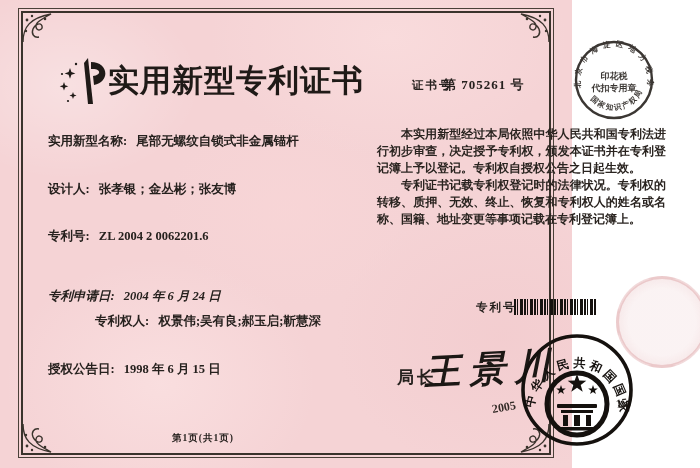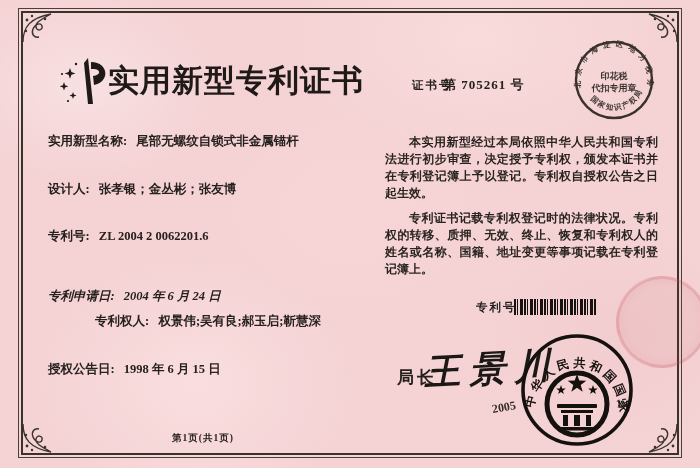--- a/index.html
+++ b/index.html
@@ -2,21 +2,21 @@
 <html><head>
 <meta charset="utf-8">
 <style>
   html,body{margin:0;padding:0;}
   body{
     width:700px;height:468px;overflow:hidden;
     font-family:"Liberation Serif","DejaVu Serif",serif;
     color:#26211e;
   }
   .paper{
-    position:relative;width:700px;height:468px;
+    position:relative;width:572px;height:468px;
     background:
       radial-gradient(220px 160px at 12% 18%, rgba(255,255,255,.30), transparent 60%),
       radial-gradient(300px 200px at 68% 8%,  rgba(252,226,226,.55), transparent 60%),
       radial-gradient(280px 230px at 88% 72%, rgba(240,198,201,.45), transparent 60%),
       radial-gradient(260px 210px at 28% 82%, rgba(253,231,231,.55), transparent 60%),
       radial-gradient(180px 140px at 50% 45%, rgba(249,214,215,.6), transparent 70%),
       #f5d3d5;
   }
   
   .frame-outer{position:absolute;left:18px;top:8px;right:18px;bottom:10px;border:1px solid #4a4038;}
@@ -36,21 +36,21 @@
   }
   .certno-label{position:absolute;left:387px;top:78px;font-size:11.5px;font-weight:bold;letter-spacing:2px;margin-left:25px;}
   .certno-value{position:absolute;left:443px;top:76px;font-size:13px;font-weight:bold;letter-spacing:1px;}
   
   .field{position:absolute;left:48px;width:320px;font-size:12.5px;font-weight:bold;white-space:nowrap;}
   .field .lbl{margin-right:6px;}
   .f0{top:133px;} .f1{top:181px;} .f2{top:228px;} .f3{top:288px;font-style:italic;} .f4{top:313px;text-align:center;} .f5{top:361px;}
   
   .body-text{position:absolute;left:377px;top:126px;width:289px;
     font-size:12px;line-height:17px;font-weight:bold;text-align:justify;color:#2a2420;}
-  .body-text p{margin:8px;text-indent:2em;}
+  .body-text p{margin:0;text-indent:2em;}
   
   .patno-label{position:absolute;left:476px;top:300px;font-size:11.5px;font-weight:bold;letter-spacing:2px;}
   .barcode{position:absolute;left:514px;top:299px;width:82px;height:16px;
     background:repeating-linear-gradient(90deg,#16120f 0 2px,transparent 2px 3px,#16120f 3px 4px,transparent 4px 6.5px,#16120f 6.5px 9px,transparent 9px 10px);}
   
   .director-label{position:absolute;left:397px;top:366px;font-size:17px;font-weight:bold;letter-spacing:3px;}
   .signature{position:absolute;left:424px;top:345px;font-size:36px;font-style:italic;font-weight:600;
     letter-spacing:9px;transform:rotate(-3deg);color:#1c1815;white-space:nowrap;}
   .main-seal{position:absolute;left:511px;top:324px;}
   .seal-date{position:absolute;font-size:12px;font-weight:bold;color:rgba(30,24,20,.9);}

